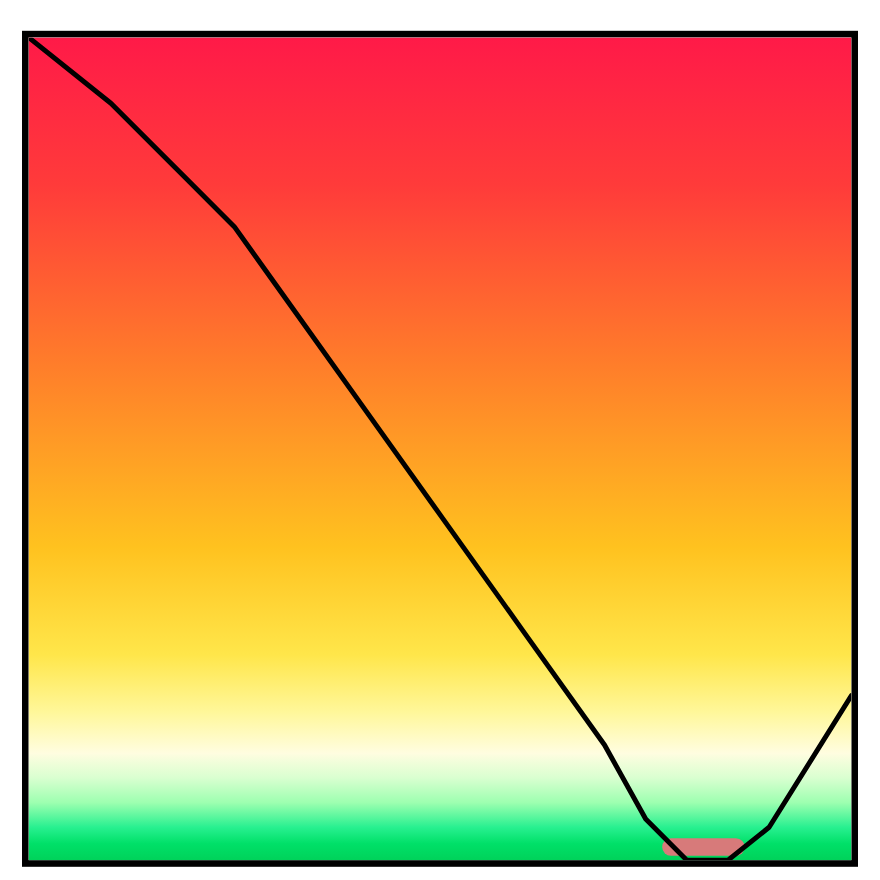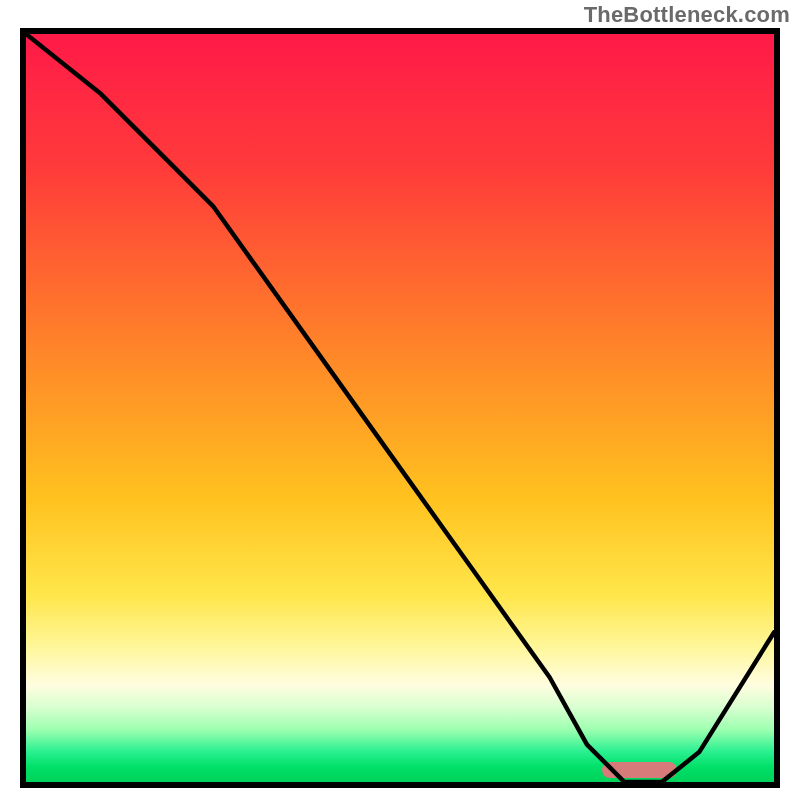--- a/index.html
+++ b/index.html
@@ -68,21 +68,20 @@
     inset: 0;
     width: 100%;
     height: 100%;
   }
 </style>
 </head>
 <body>
 
 <div class="container">
 
-  <div class="watermark">TheBottleneck.com</div>
 
   <div class="frame">
 
     <div class="bg-gradient"></div>
 
     <div class="marker" id="optimum-marker" style="left: 575.96px; width: 74.8px; top: 728.26px; background: rgb(215, 122, 122);"></div>
 
     <svg class="curve" viewBox="0 0 1000 1000" preserveAspectRatio="none">
       <path id="curve-path" fill="none" stroke="#000" stroke-width="6" stroke-linecap="round" stroke-linejoin="round" d="M0.0 0.0 L100.0 80.0 L200.0 180.0 L250.0 230.0 L300.0 300.0 L400.0 440.0 L500.0 580.0 L600.0 720.0 L700.0 860.0 L750.0 950.0 L800.0 1000.0 L850.0 1000.0 L900.0 960.0 L1000.0 800.0"></path>
     </svg>

